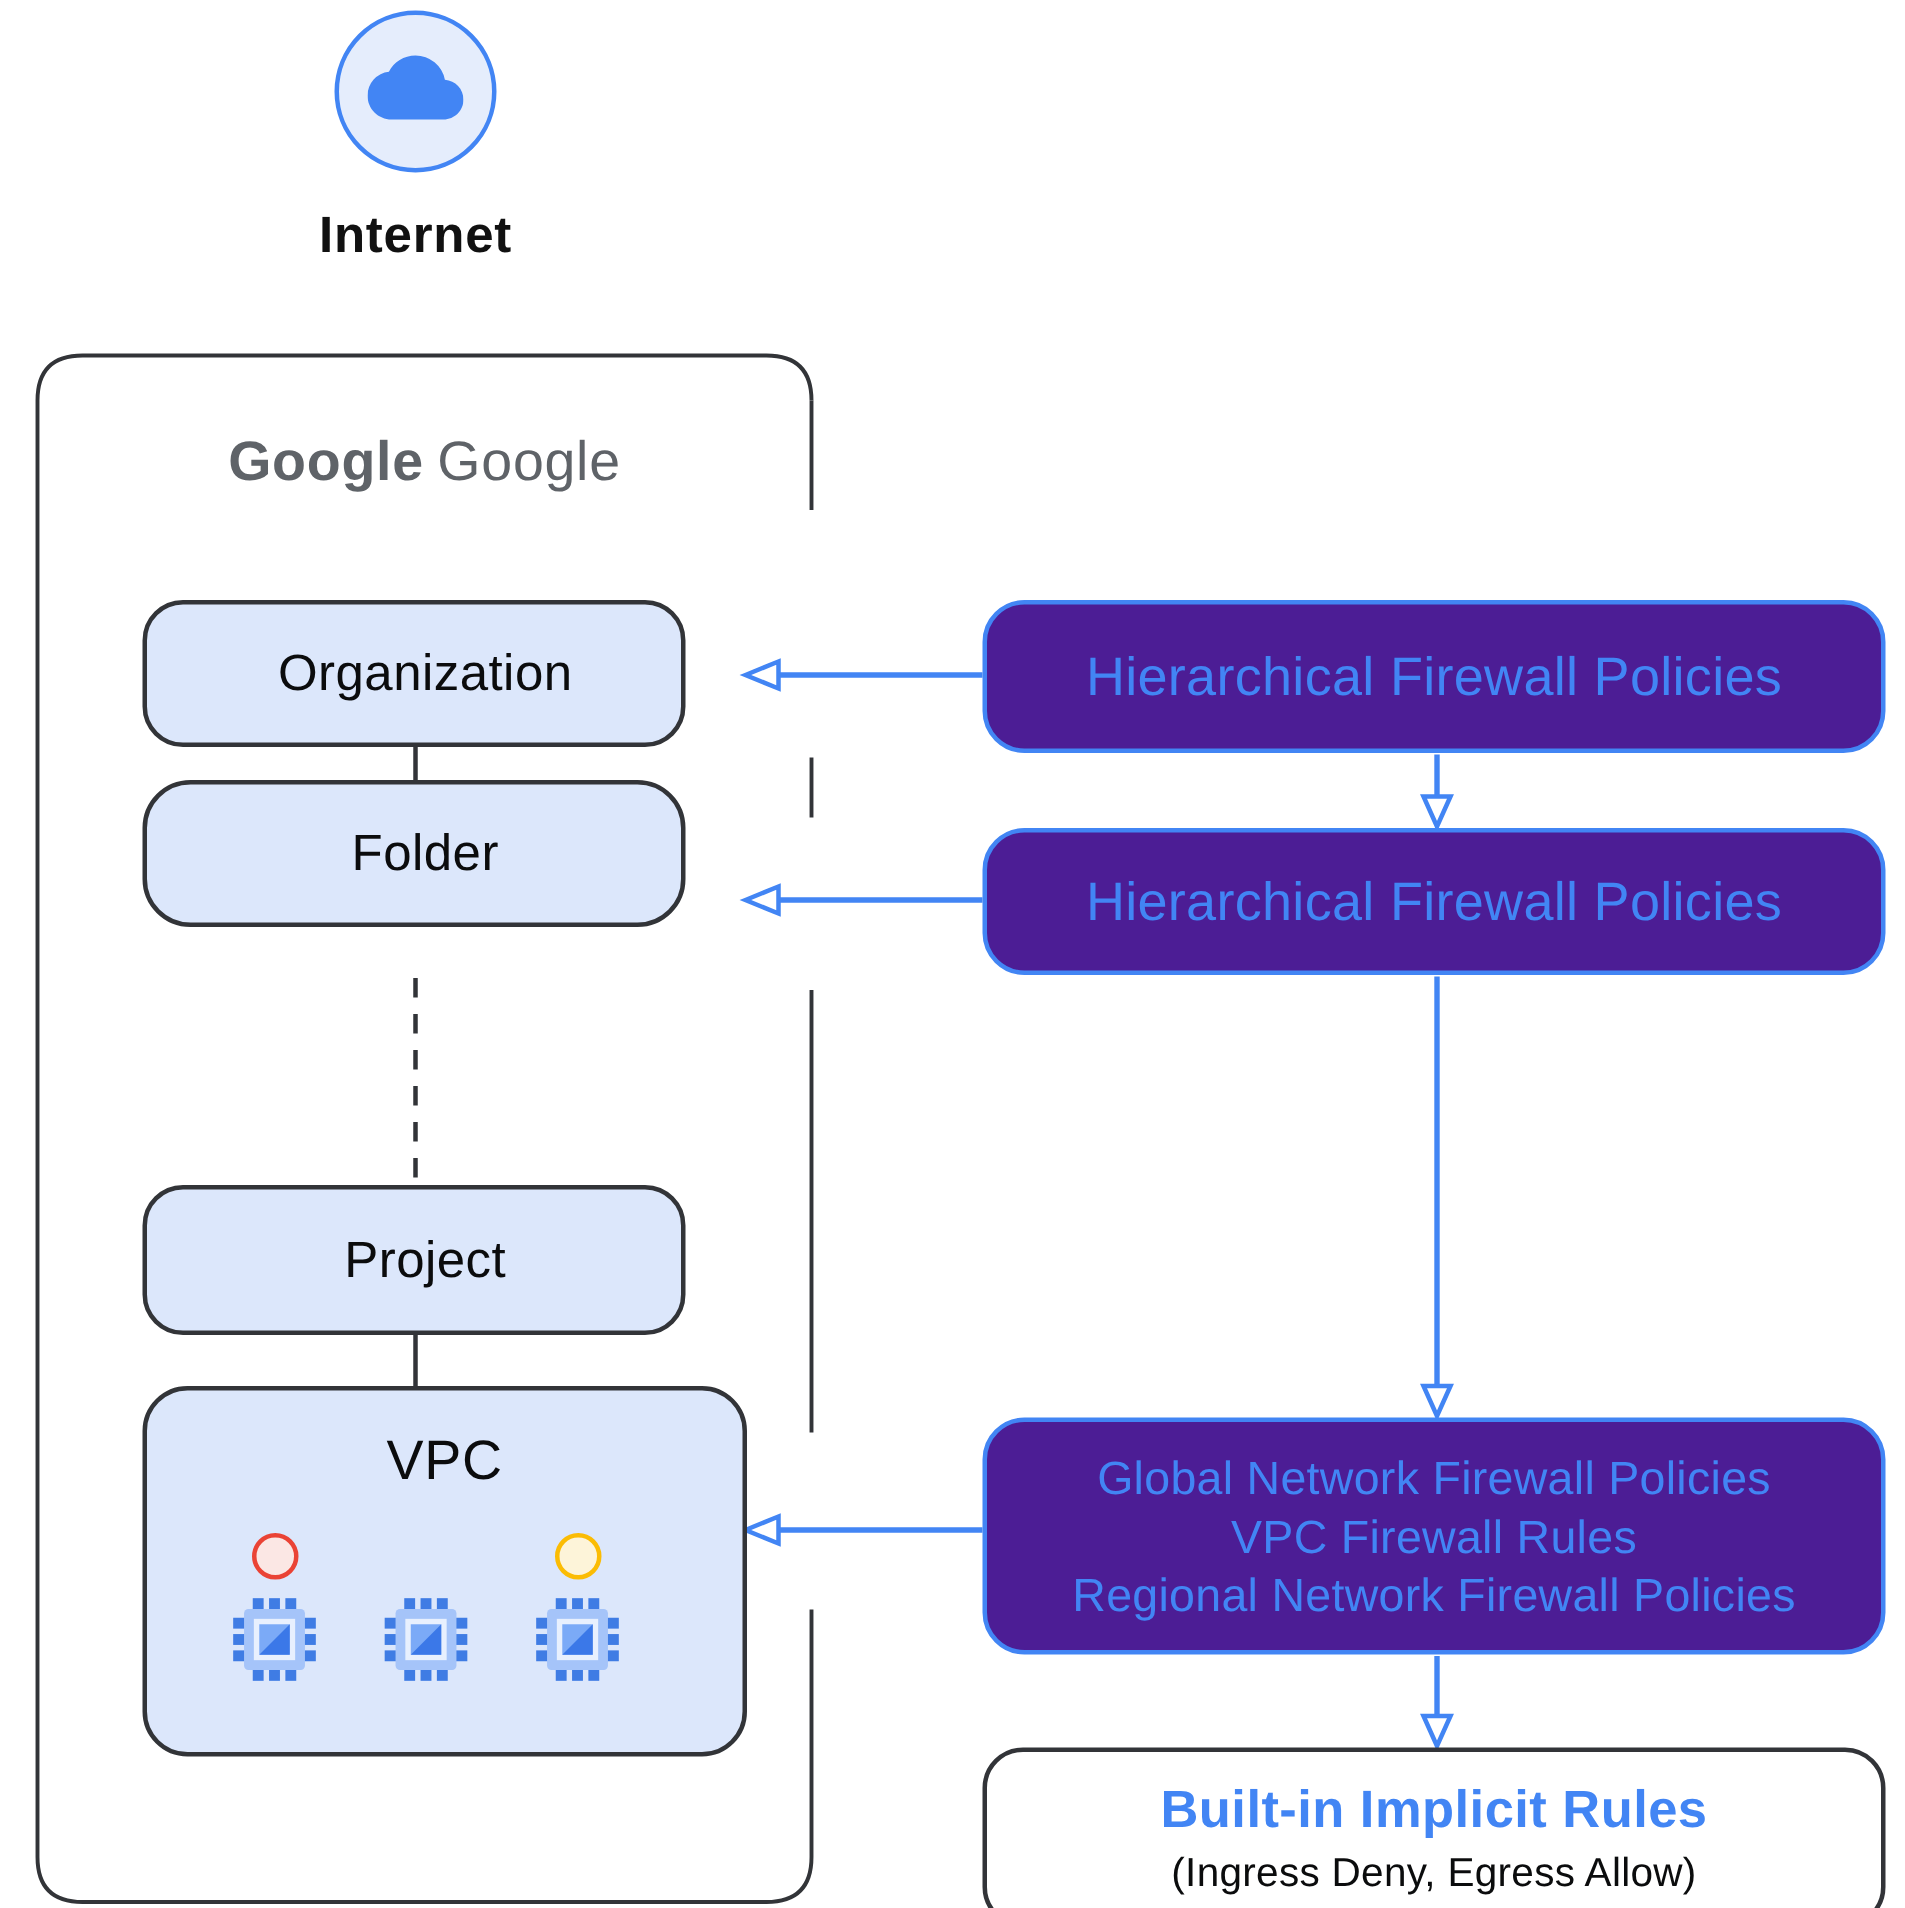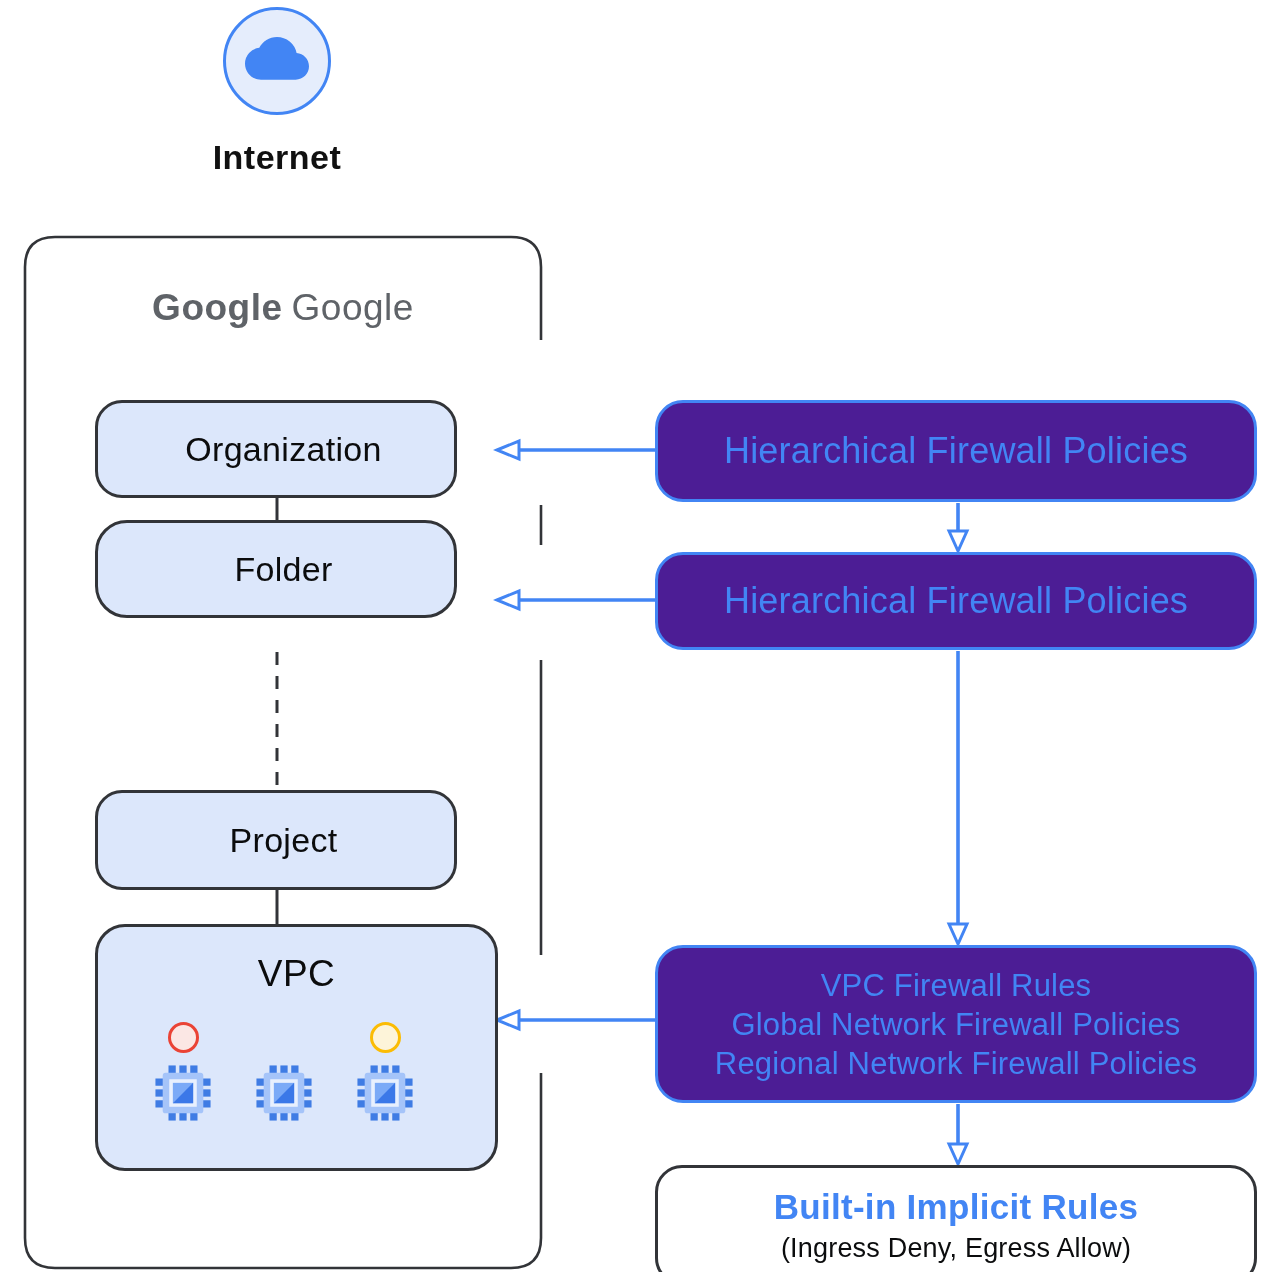--- a/index.html
+++ b/index.html
@@ -214,21 +214,21 @@
   </svg>
 </div>
 
 <div class="abs policy-box pb1">
   <div class="ptext">Hierarchical Firewall Policies</div>
 </div>
 <div class="abs policy-box pb2">
   <div class="ptext">Hierarchical Firewall Policies</div>
 </div>
 <div class="abs policy-box pb3">
+  <div class="pline">Global Network Firewall Policies</div>
   <div class="pline">VPC Firewall Rules</div>
-  <div class="pline">Global Network Firewall Policies</div>
   <div class="pline">Regional Network Firewall Policies</div>
 </div>
 
 <div class="abs implicit-box">
   <div class="implicit-title">Built-in Implicit Rules</div>
   <div class="implicit-sub">(Ingress Deny, Egress Allow)</div>
 </div>
 
 </body></html>

